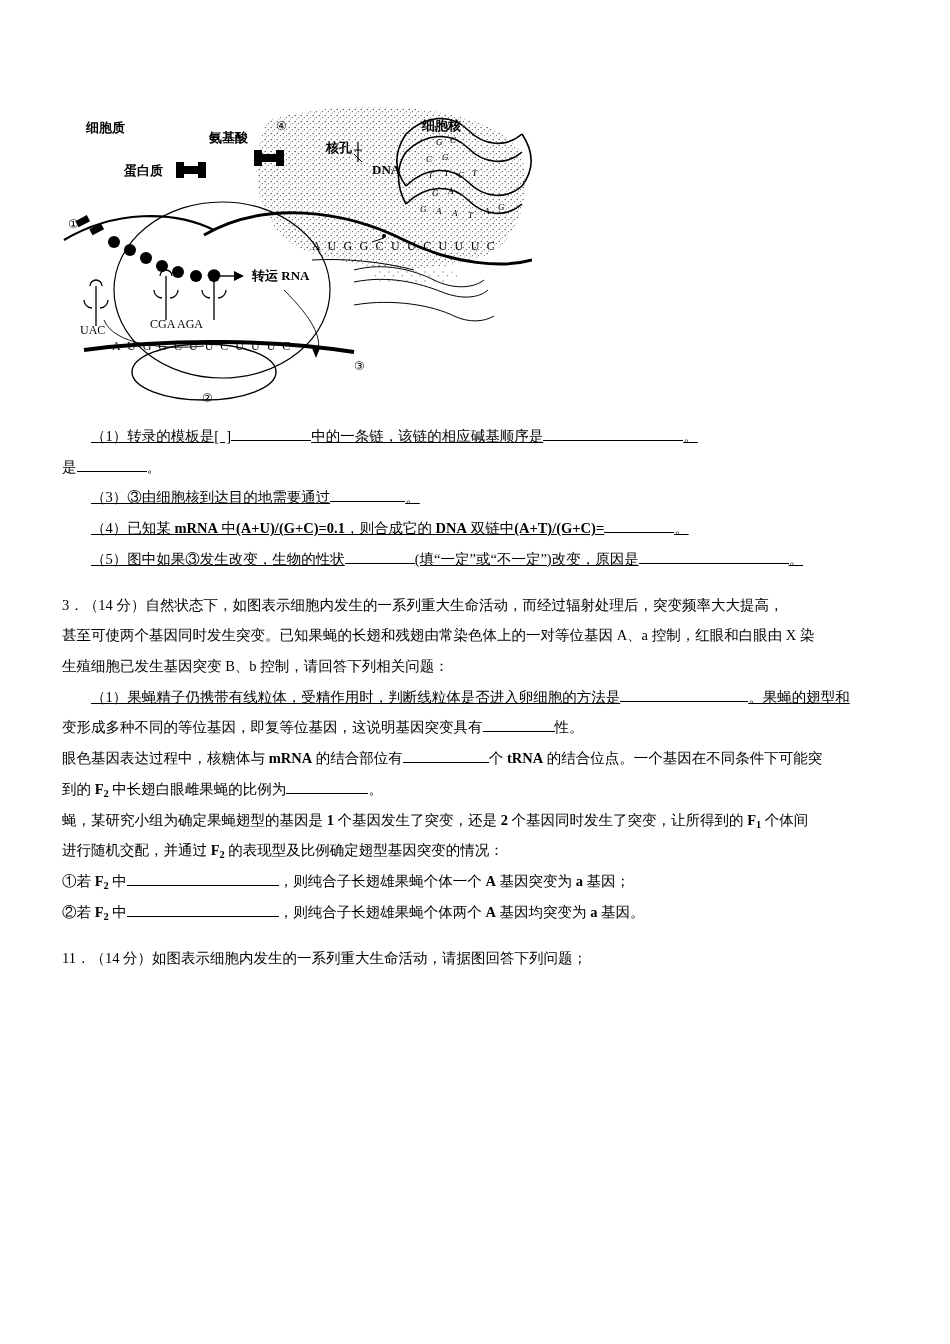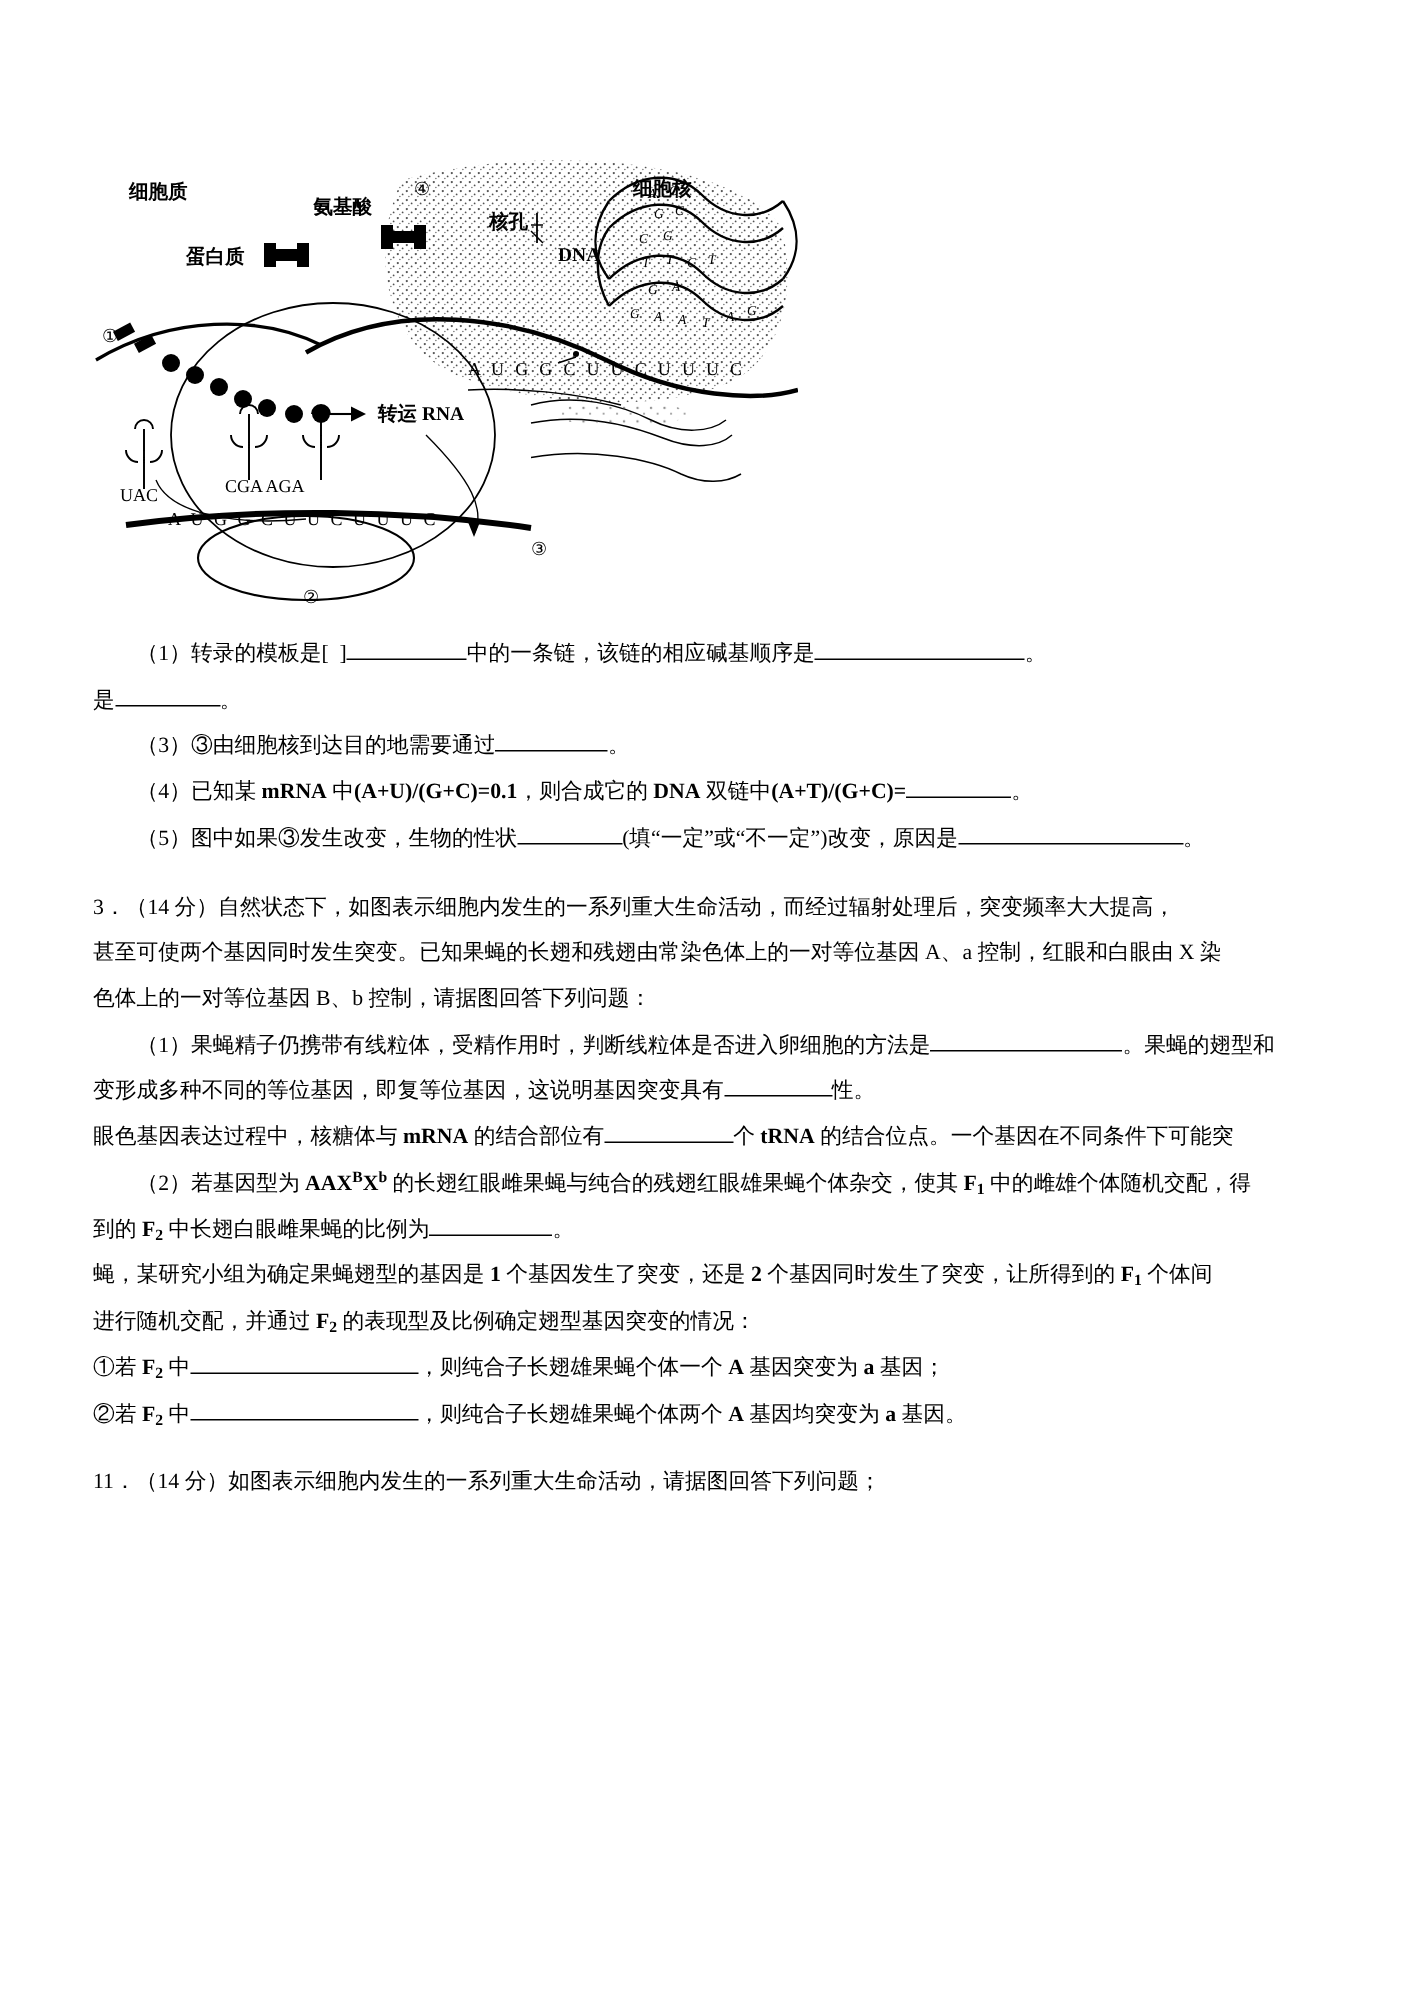--- a/index.html
+++ b/index.html
@@ -24,21 +24,21 @@
     position:relative;
   }
   .figure-wrap svg{display:block;}
   .qtext{
     font-size:14.5px;
     line-height:2.05;
     font-family:"Liberation Serif", serif;
     text-align:justify;
     margin:0;
   }
-  .indent{ text-indent:2em; }
+  .indent{ text-indent:2em;text-decoration:underline; }
   .blank{ display:inline-block; border-bottom:1px solid #000; }
   .b{ font-weight:bold; }
   .sub{ font-size:0.72em; vertical-align:-0.28em; }
   .sup{ font-size:0.72em; vertical-align:0.45em; }
   .spacer-top{ margin-top:14px; }
   .q-head{ margin-top:16px; }
   .lines p{ margin:0 0 1px 0; }
 </style>
 </head>
 <body>
@@ -188,35 +188,32 @@
     <p class="qtext indent">
       （5）图中如果③发生改变，生物的性状<span class="blank" style="width:70px"></span>(填“一定”或“不一定”)改变，原因是<span class="blank" style="width:150px"></span>。
     </p>
   </div>
 
   <div class="lines q-head">
     <p class="qtext">
       <span>3．</span><span>（14 分）</span><span>自然状态下，如图表示细胞内发生的一系列重大生命活动，而经过辐射处理后，突变频率大大提高，</span>
     </p>
     <p class="qtext">甚至可使两个基因同时发生突变。已知果蝇的长翅和残翅由常染色体上的一对等位基因 A、a 控制，红眼和白眼由 X 染</p>
-    <p class="qtext">色体上的一对等位基因 B、b 控制，请据图回答下列问题：</p>
+    <p class="qtext">生殖细胞已发生基因突变 B、b 控制，请回答下列相关问题：</p>
 
     <p class="qtext indent">
       （1）果蝇精子仍携带有线粒体，受精作用时，判断线粒体是否进入卵细胞的方法是<span class="blank" style="width:128px"></span>。果蝇的翅型和
     </p>
     <p class="qtext">
       变形成多种不同的等位基因，即复等位基因，这说明基因突变具有<span class="blank" style="width:72px"></span>性。
     </p>
     <p class="qtext">
       眼色基因表达过程中，核糖体与 <span class="b">mRNA</span> 的结合部位有<span class="blank" style="width:86px"></span>个 <span class="b">tRNA</span> 的结合位点。一个基因在不同条件下可能突
     </p>
 
-    <p class="qtext indent">
-      （2）若基因型为 <span class="b">AAX<span class="sup">B</span>X<span class="sup">b</span></span> 的长翅红眼雌果蝇与纯合的残翅红眼雄果蝇个体杂交，使其 <span class="b">F<span class="sub">1</span></span> 中的雌雄个体随机交配，得
-    </p>
     <p class="qtext">
       到的 <span class="b">F<span class="sub">2</span></span> 中长翅白眼雌果蝇的比例为<span class="blank" style="width:82px"></span>。
     </p>
 
     <p class="qtext">
       蝇，某研究小组为确定果蝇翅型的基因是 <span class="b">1</span> 个基因发生了突变，还是 <span class="b">2</span> 个基因同时发生了突变，让所得到的 <span class="b">F<span class="sub">1</span></span> 个体间
     </p>
     <p class="qtext">
       进行随机交配，并通过 <span class="b">F<span class="sub">2</span></span> 的表现型及比例确定翅型基因突变的情况：
     </p>

